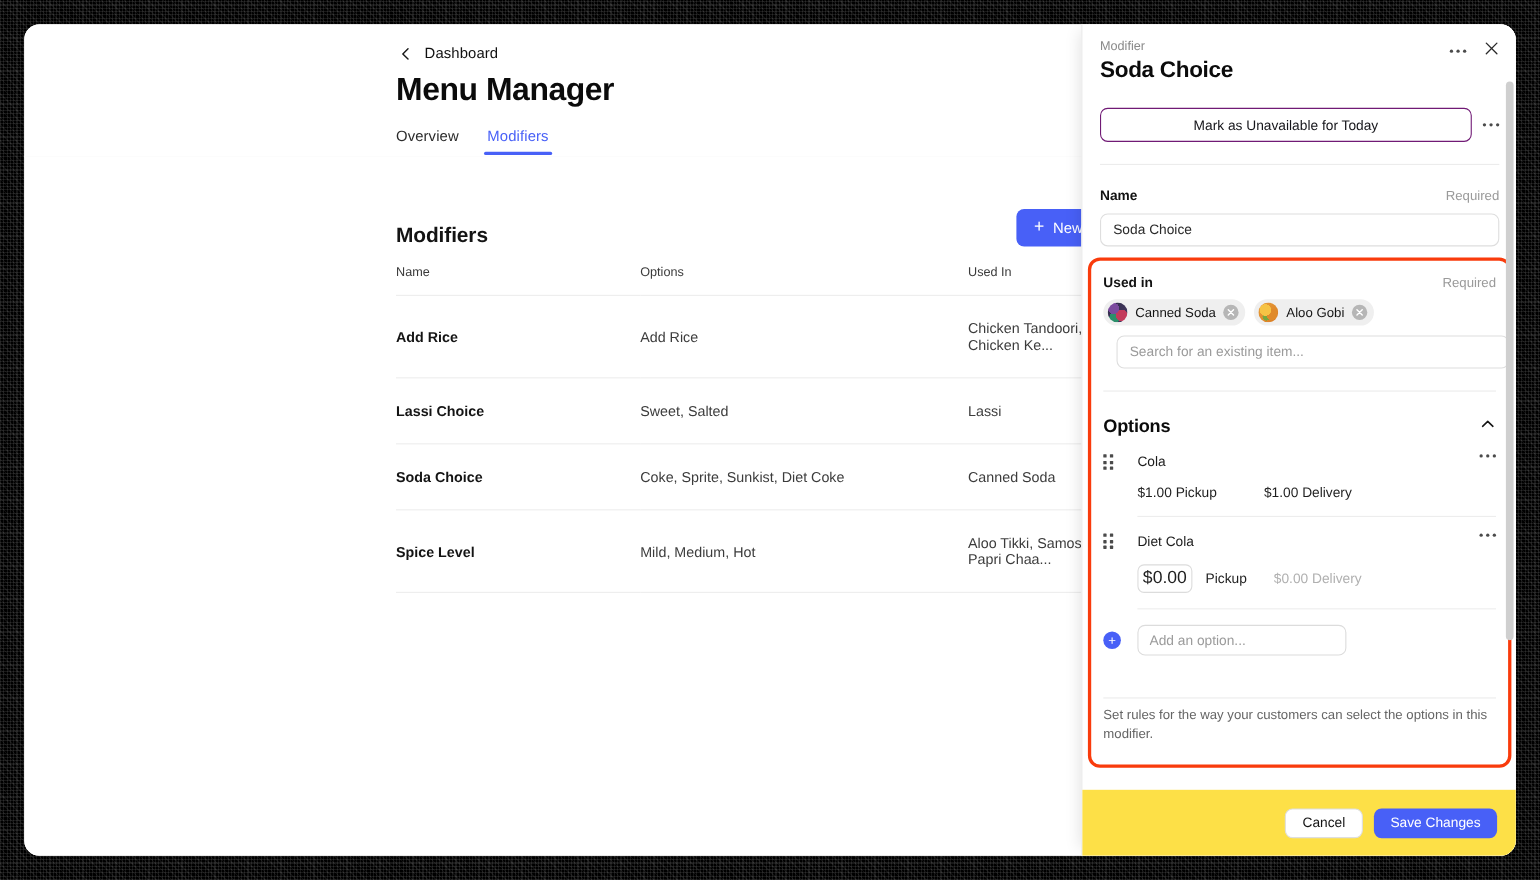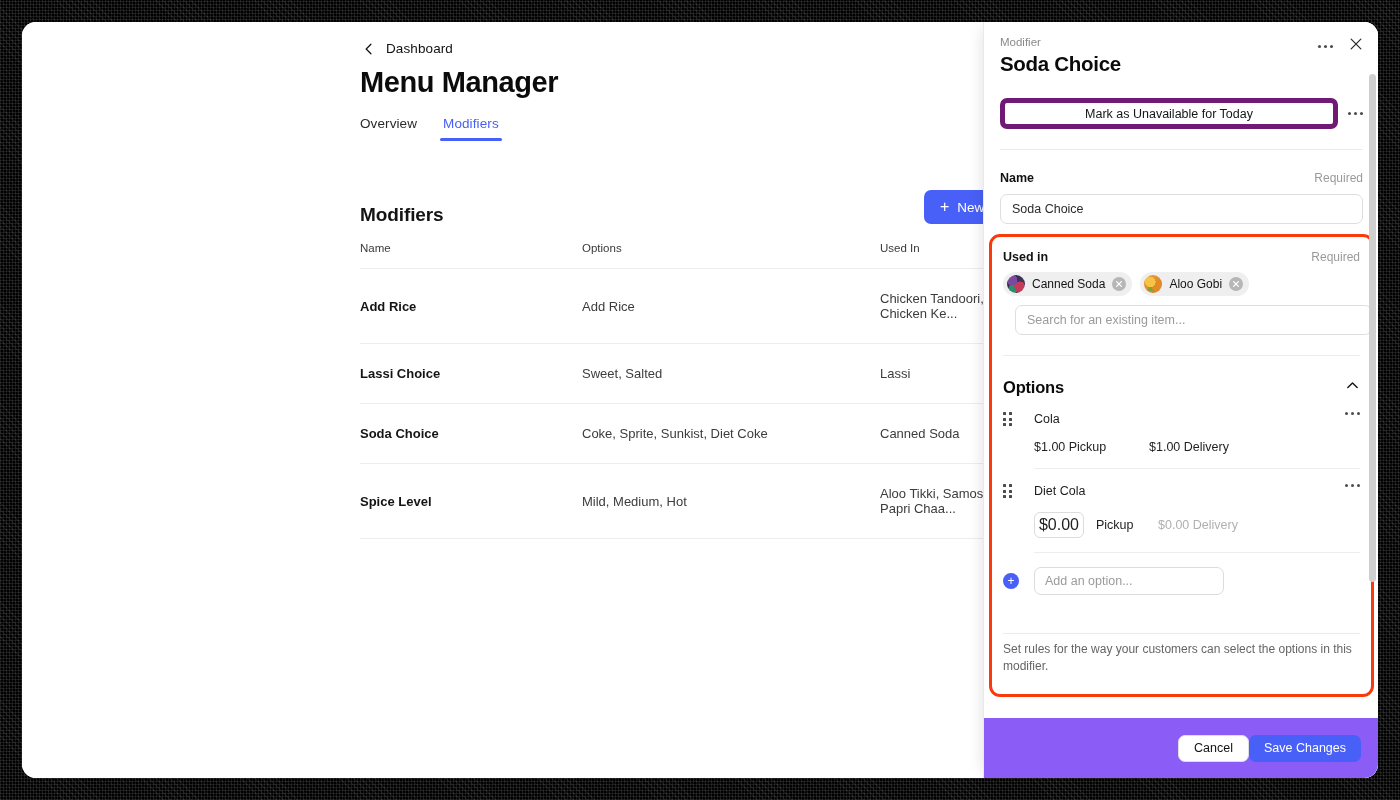--- a/index.html
+++ b/index.html
@@ -134,21 +134,21 @@
   .dots-h {
     display: inline-flex; gap: 3px; align-items: center; cursor: pointer;
   }
   .dots-h i { width: 3px; height: 3px; border-radius: 50%; background: #4b4b4b; display: block; }
   .x-icon { width: 14px; height: 14px; cursor: pointer; }
 
   .avail-row {
     display: flex; align-items: center; gap: 10px; margin-top: 22px;
   }
   .avail-btn {
-    flex: 1; height: 31px; border: 5px solid #701a75; border-radius: 7px;
+    flex: 1; height: 31px; border: 1px solid #701a75; border-radius: 7px;
     background: #fff; font-size: 12.5px; color: #15151a;
     font-family: "Liberation Sans", sans-serif; cursor: pointer;
   }
   .hr { height: 1px; background: #ececec; margin: 20px 0 0 0; }
 
   .field-label-row {
     display: flex; justify-content: space-between; align-items: baseline;
     margin-top: 21px;
   }
   .field-label { font-size: 12.5px; font-weight: 600; color: #121212; }
@@ -245,22 +245,22 @@
     width: 168px; height: 26px; border: 1px solid #dcdcdc; border-radius: 7px;
     padding: 0 10px; font-size: 12.5px; color: #2a2a2a; background: #fff;
     font-family: "Liberation Sans", sans-serif;
   }
   .add-input::placeholder { color: #9b9b9b; }
 
   .hr2 { height: 1px; background: #ececec; margin-top: 38px; }
 
   .panel-footer {
     position: absolute; left: 0; right: 0; bottom: 0; height: 60px;
-    background: #8b5cf6; display: flex; align-items: center;
-    justify-content: flex-end; padding-right: 18px;
+    background: #fde047; display: flex; align-items: center;
+    justify-content: flex-end; gap: 10px; padding-right: 18px;
   }
   .btn-cancel {
     height: 27px; padding: 0 15px; border-radius: 7px;
     border: 1px solid #dedede; background: #fff; color: #141414;
     font-size: 12.5px; font-family: "Liberation Sans", sans-serif; cursor: pointer;
   }
   .btn-save {
     height: 27px; padding: 0 15px; border-radius: 7px;
     border: none; background: #4860f7; color: #fff;
     font-size: 12.5px; font-family: "Liberation Sans", sans-serif; cursor: pointer;

